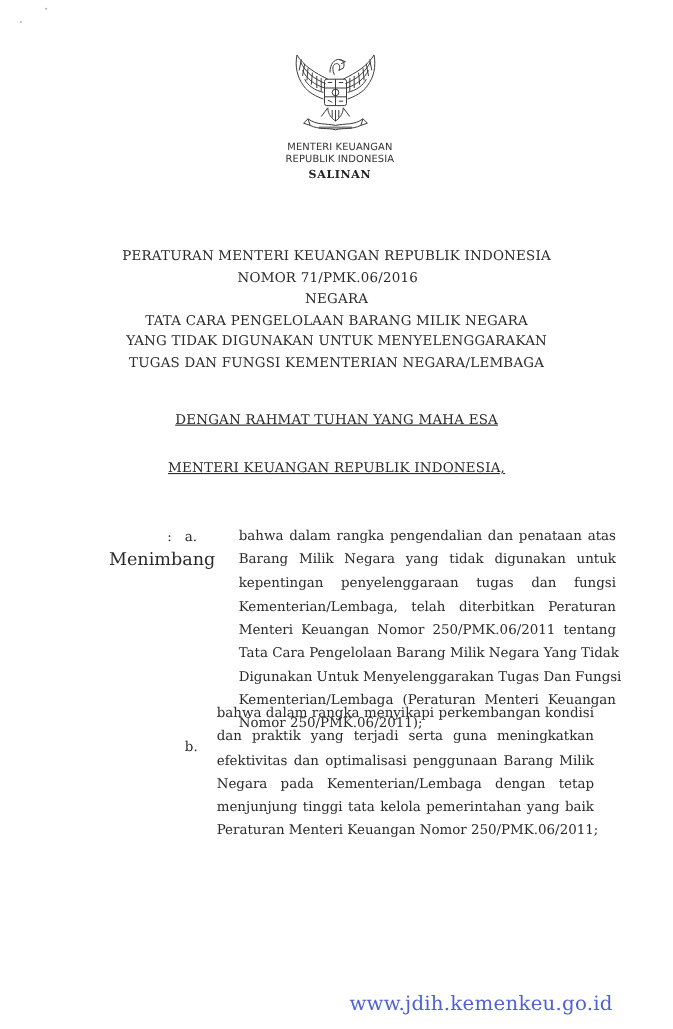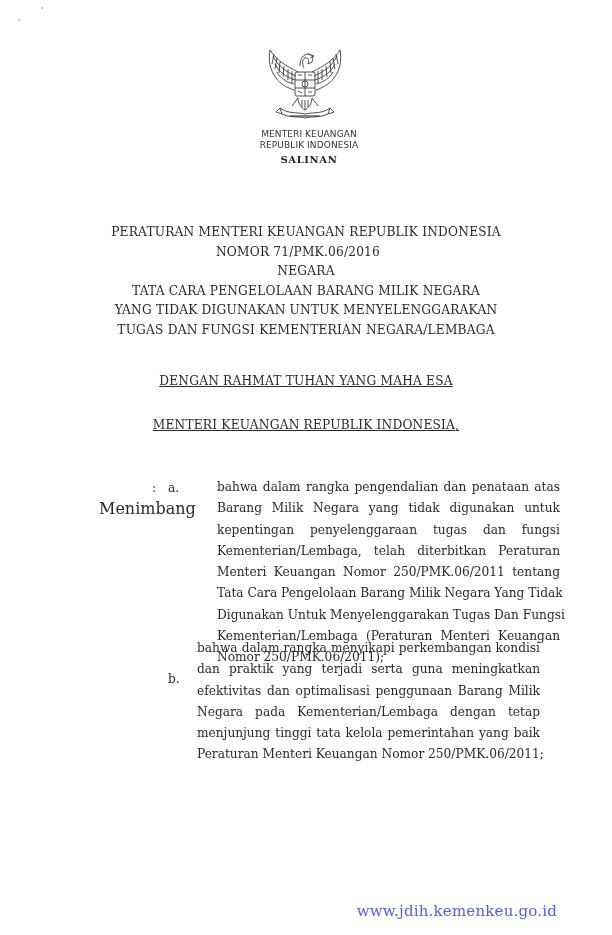--- a/index.html
+++ b/index.html
@@ -104,21 +104,21 @@
       text-align-last: justify;
       white-space: nowrap;
       height: 21.3px;
     }
     .item-text .line.last { text-align-last: left; }
     .item-text em { font-family: "DejaVu Sans", sans-serif; font-size: 11.5px; }
 
     .footer-link {
       position: absolute;
       right: 55px; top: 902px;
-      font-size: 15px;
+      font-size: 18px;
       color: #5060d8;
       letter-spacing: 0.2px;
       text-decoration: none;
     }
   </style>
 </head>
 <body>
 
 <div class="page">
 

